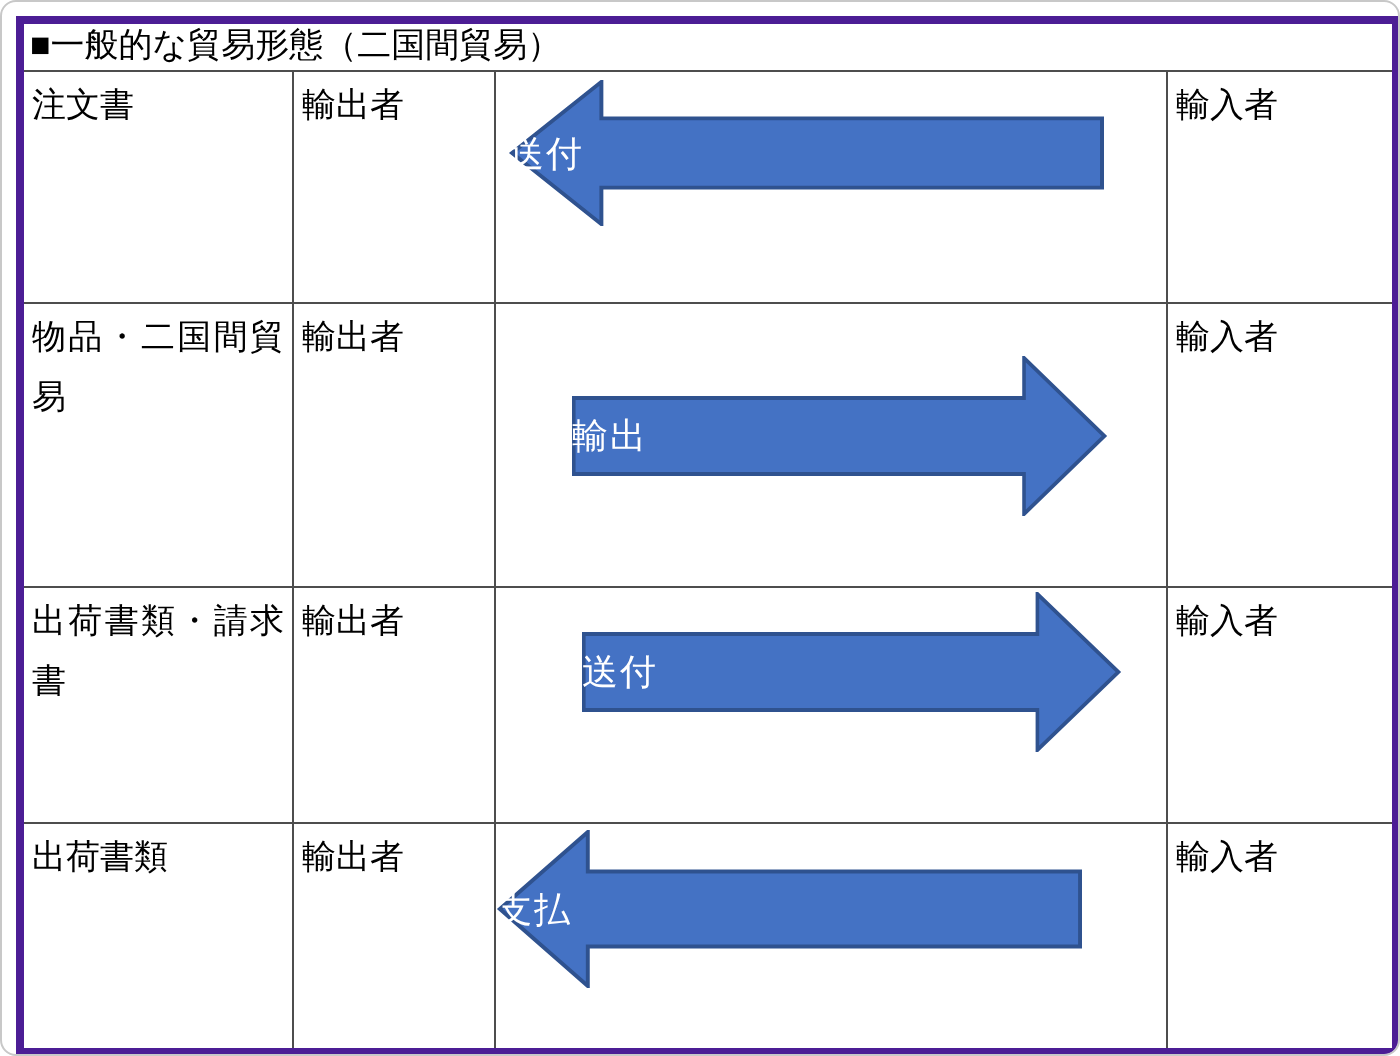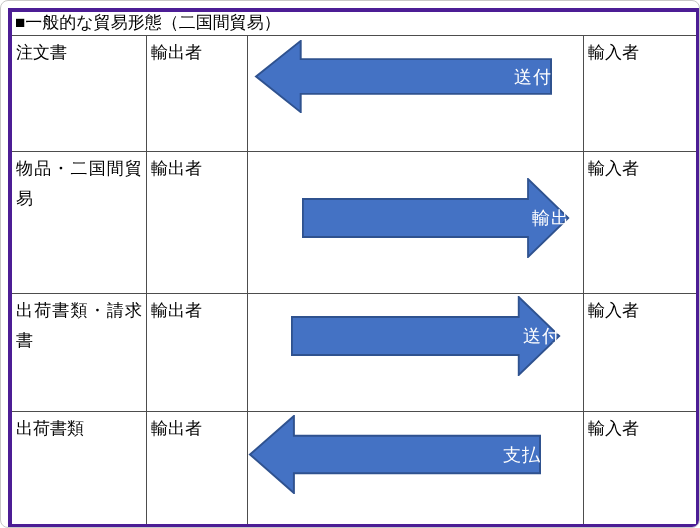--- a/index.html
+++ b/index.html
@@ -28,29 +28,29 @@
     border-right:1px solid #4d4d4d;
     border-bottom:1px solid #4d4d4d;
     padding:2px 4px;box-sizing:border-box;
     font-size:17px;line-height:1.75;
     position:relative;overflow:hidden;
   }
   .cell.last-col{border-right:none;}
   .row.last-row .cell{border-bottom:none;}
   .label-cell{text-align:justify;text-justify:inter-ideograph;}
   .arrow-cell{padding:0;}
-  .arrow{position:absolute;display:flex;align-items:center;justify-content:flex-end;}
+  .arrow{position:absolute;display:flex;align-items:center;justify-content:flex-start;}
   .arrow svg{position:absolute;left:0;top:0;width:100%;height:100%;}
   .arrow-label{
     position:relative;z-index:2;color:#ffffff;font-size:18px;
     letter-spacing:1px;line-height:1;
   }
   
   .arrow.a1{left:6px;top:4px;width:298px;height:73px;}
-  .arrow.a2{left:38px;top:26px;width:268px;height:80px;margin-left:16px;}
+  .arrow.a2{left:38px;top:26px;width:268px;height:80px;}
   .arrow.a3{left:43px;top:2px;width:270px;height:80px;}
   .arrow.a4{left:0;top:3px;width:293px;height:79px;}
 </style>
 </head>
 <body>
 
 <div class="canvas">
   <div class="trade-table">
 
     <div class="header-row">■一般的な貿易形態（二国間貿易）</div>

